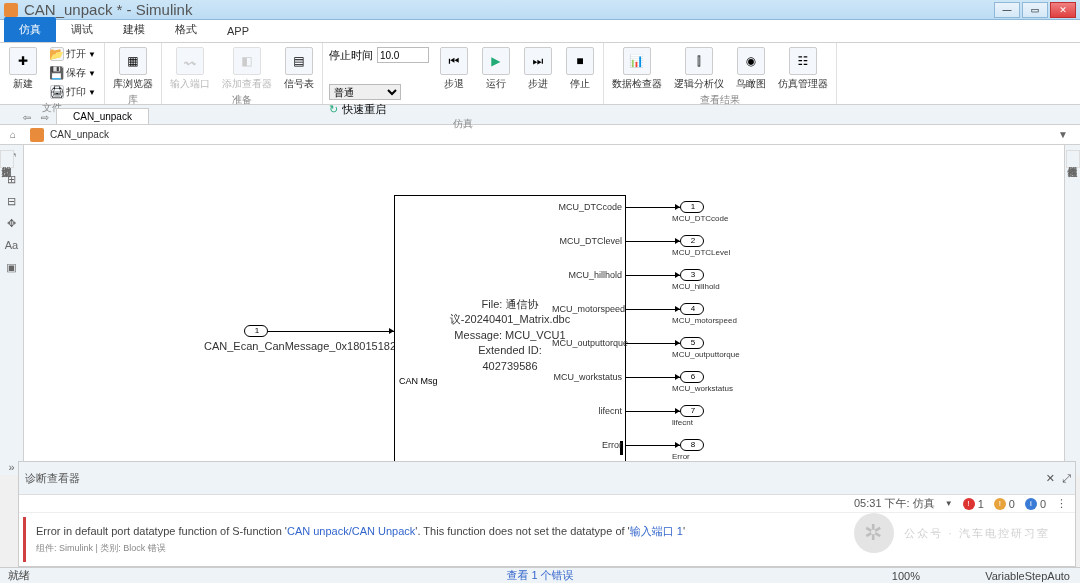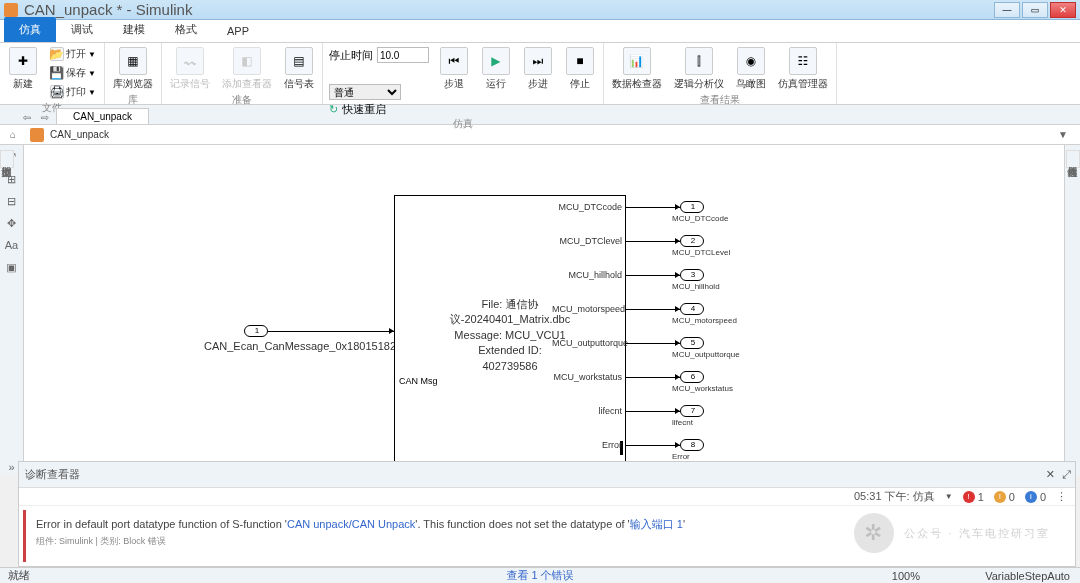--- a/index.html
+++ b/index.html
@@ -52,21 +52,21 @@
 .mainblk .inlabel { position:absolute; left:4px; top: 180px; font-size:9px; }
 .siglbl { position:absolute; font-size:9px; color:#333; text-align:right; width:70px; }
 .outport { position:absolute; width:24px; height:12px; border:1px solid #000; border-radius:6px; background:#fff; }
 .outnum { position:absolute; width:24px; text-align:center; font-size:8px; top:0; }
 .outlbl { position:absolute; font-size:8px; color:#333; white-space:nowrap; }
 .wire { position:absolute; height:1px; background:#000; }
 .arrow { position:absolute; width:0;height:0; border-top:3px solid transparent; border-bottom:3px solid transparent; border-left:5px solid #000; }
 .mux { position:absolute; left:596px; top:296px; width:3px; height:14px; background:#000; }
 
 .diag { position: absolute; left:18px; right:4px; bottom: 16px; height: 106px; background: #fff; border: 1px solid #ccc; display:flex; flex-direction:column;}
-.diag .hdr { height: 26px; background: #eef3f7; border-bottom: 1px solid #ddd; display:flex; align-items:center; padding:0 6px; font-size:10px; color:#555; position:relative; }
+.diag .hdr { height: 33px; background: #eef3f7; border-bottom: 1px solid #ddd; display:flex; align-items:center; padding:0 6px; font-size:10px; color:#555; position:relative; }
 .diag .hdr .cls { position:absolute; right:4px; cursor:pointer; }
 .diag .info { height:18px; display:flex; justify-content:flex-end; align-items:center; gap:10px; padding:0 8px; font-size:10px; color:#555; border-bottom:1px solid #eee; }
 .diag .cnt { display:inline-flex; gap:3px; align-items:center; }
 .diag .dot { width:12px;height:12px;border-radius:50%; display:inline-flex;align-items:center;justify-content:center;font-size:8px;color:#fff; }
 .diag .body { flex:1; padding: 6px 10px; font-size:10px; color:#444; border-left: 3px solid #d04040; margin: 4px; line-height:1.6; }
 .diag .body a { color: #3366cc; cursor:pointer; }
 .diag .meta { font-size:9px; color:#888; }
 
 .status { position:absolute; bottom:0; left:0; right:0; height: 16px; background: #eef3f7; border-top:1px solid #ccc; display:flex; align-items:center; font-size:10px; color:#444; padding: 7px 8px; }
 .status .c { position:absolute; left:50%; transform:translateX(-50%); color:#3366cc; cursor:pointer; }
@@ -135,21 +135,21 @@
           <div class="txt">库浏览器</div>
         </div>
   </div>
       <div class="lbl">库</div>
     </div>
 
   <div class="rgroup">
       <div class="body">
     <div class="rbtn lg disabled">
           <div class="ic">〰</div>
-          <div class="txt">记录信号</div>
+          <div class="txt">输入端口</div>
         </div>
     <div class="rbtn lg disabled">
           <div class="ic">◧</div>
           <div class="txt">添加查看器</div>
         </div>
     <div class="rbtn lg">
           <div class="ic">▤</div>
           <div class="txt">信号表</div>
         </div>
   </div>

